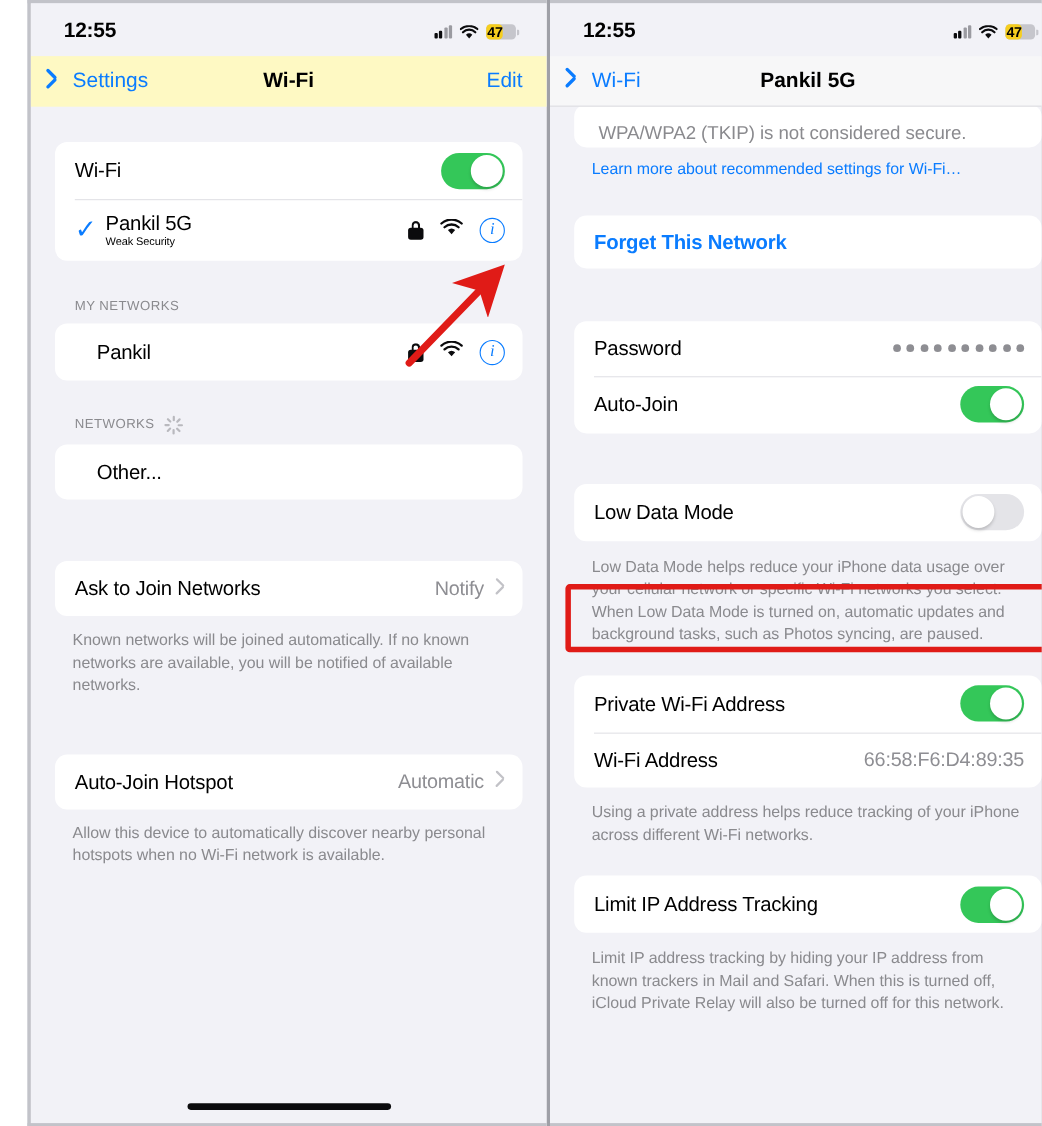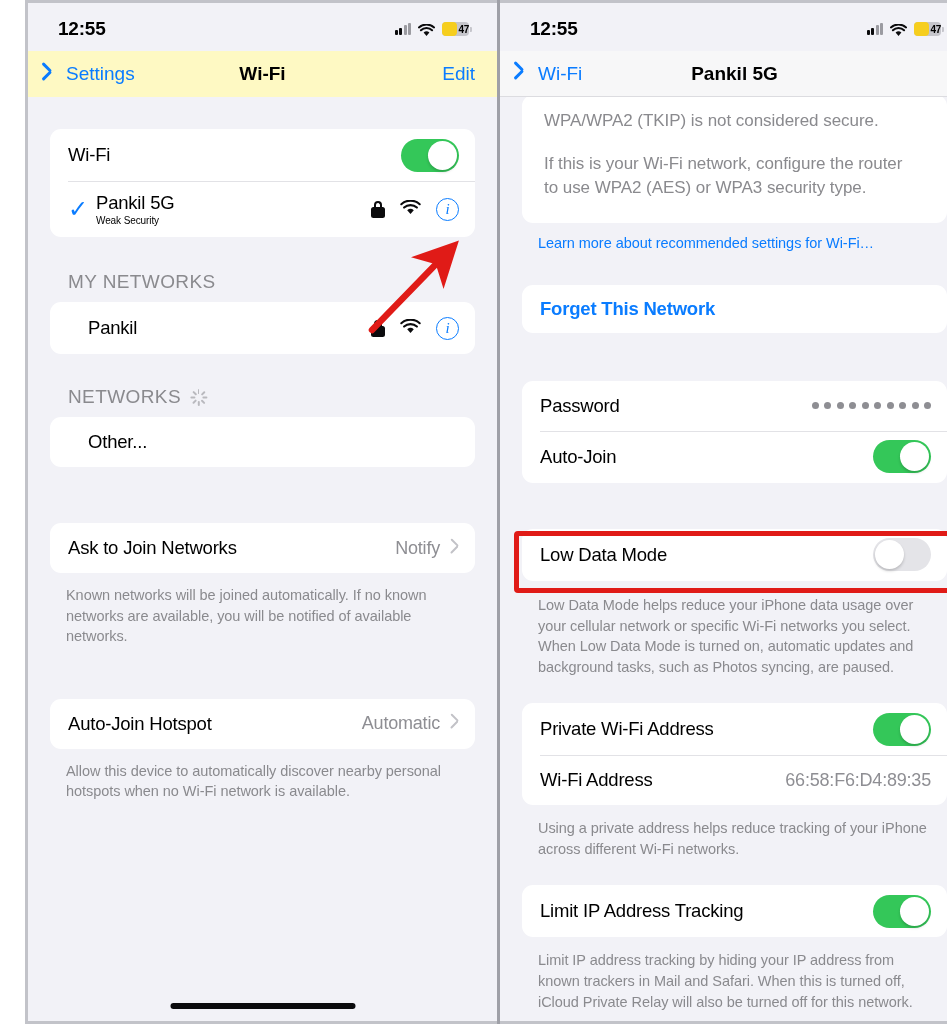--- a/index.html
+++ b/index.html
@@ -71,22 +71,22 @@
     display: flex; align-items: center;
   }
   .battery .fill {
     position: absolute; left:0; top:0; bottom:0;
     width: 15px;
     border-radius: 4px;
     background: #f6ce1e;
   }
   .battery .pct {
     position: relative;
-    font-size: 10px; font-weight: bold; color: #000;
-    width: 100%; text-align: right; letter-spacing: -0.3px;
+    font-size: 13px; font-weight: bold; color: #000;
+    width: 100%; text-align: left; letter-spacing: -0.3px;
     padding-left:1px;
   }
   .battery .cap {
     position: absolute; right: -3px; top: 4.5px;
     width: 2px; height: 5px; border-radius: 0 1px 1px 0;
     background: #c6c6cc;
   }
 
   
   .navbar {
@@ -152,25 +152,25 @@
   }
   .row-label.blue { color:#0a7cff;font-weight:bold; }
   .row-sub {
     font-size: 10px; color:#000; margin-top: 1px; letter-spacing:-0.1px;
   }
   .row-value {
     margin-left:auto; font-size:18px; color:#8e8e93; letter-spacing:-0.2px;
   }
   .row-accessories { margin-left:auto; display:flex; align-items:center; gap:15px; }
   .section-header {
-    font-size: 19px;
+    font-size: 12px;
     color: #8a8a8e;
     letter-spacing: 0.4px;
     padding: 0 22px 0 40px;
-    display:flex; align-items:center; gap:9px;
+    display:flex; gap:9px;
   }
   .footnote {
     font-size: 14.5px;
     line-height: 1.42;
     color: #8a8a8e;
     padding: 0 34px 0 38px;
     letter-spacing: -0.05px;
   }
   .link-note {
     font-size: 14.5px;
@@ -405,21 +405,20 @@
   <div class="gutter"></div>
 
   <div class="panel right">
 
     <div class="content" style="top:48px">
 
       <div style="height:44px"></div>
 
       <div class="card">
         <div class="footnote" style="padding:14px 30px 0 22px;font-size:17px;line-height:1.45;color:#8a8a8e">WPA/WPA2 (TKIP) is not considered secure.</div>
-        <div class="footnote" style="padding:18px 30px 22px 22px;font-size:17px;line-height:1.45;color:#8a8a8e">If this is your Wi-Fi network, configure the router to use WPA2 (AES) or WPA3 security type.</div>
       </div>
 
       <div style="height:12px"></div>
       <div class="link-note">Learn more about recommended settings for Wi-Fi…</div>
 
       <div style="height:34px"></div>
 
       <div class="card">
         <div class="row" style="min-height:48px">
           <span class="row-label blue">Forget This Network</span>

